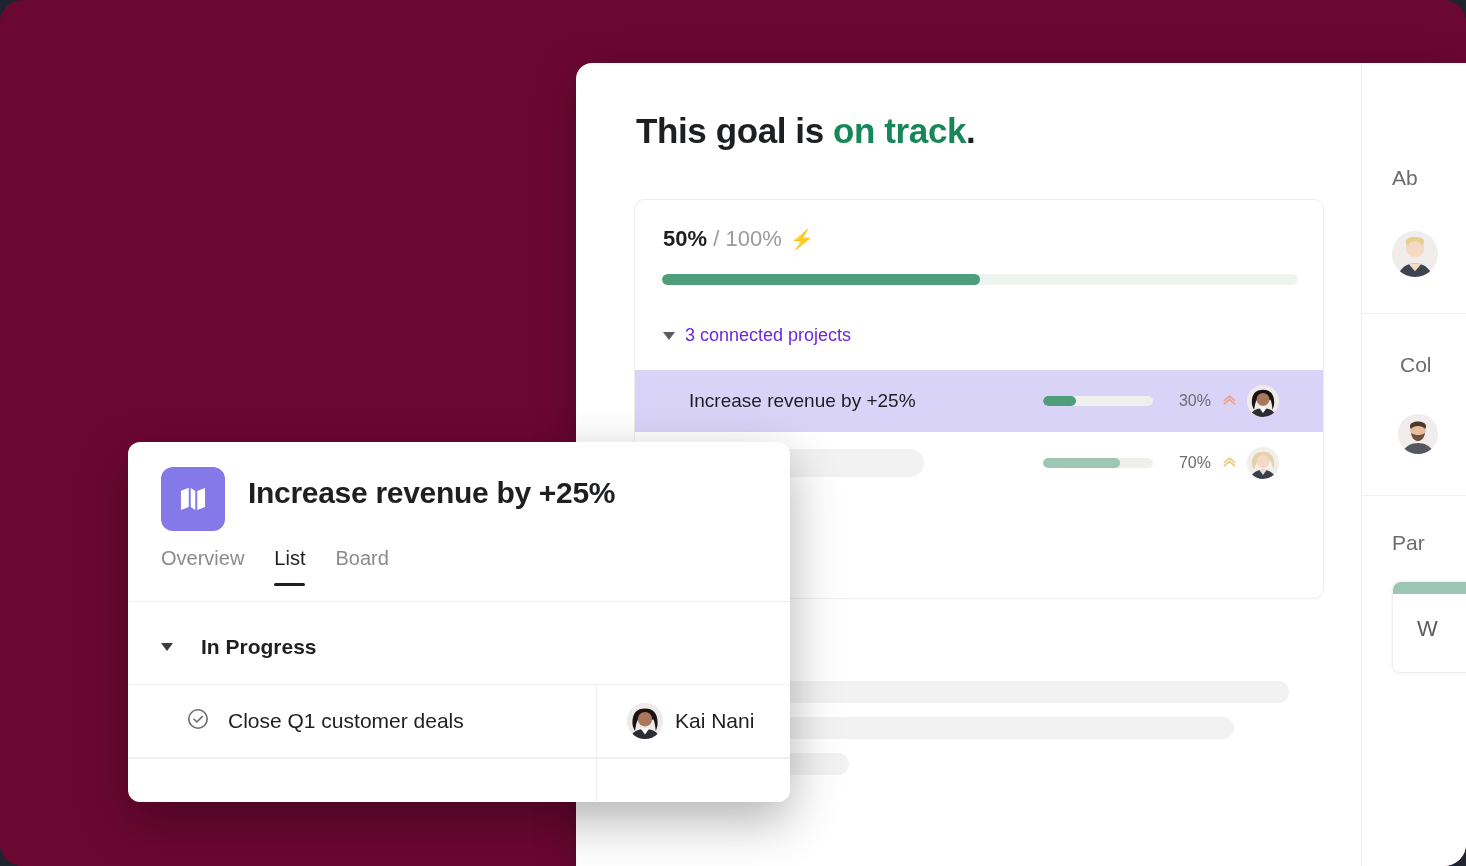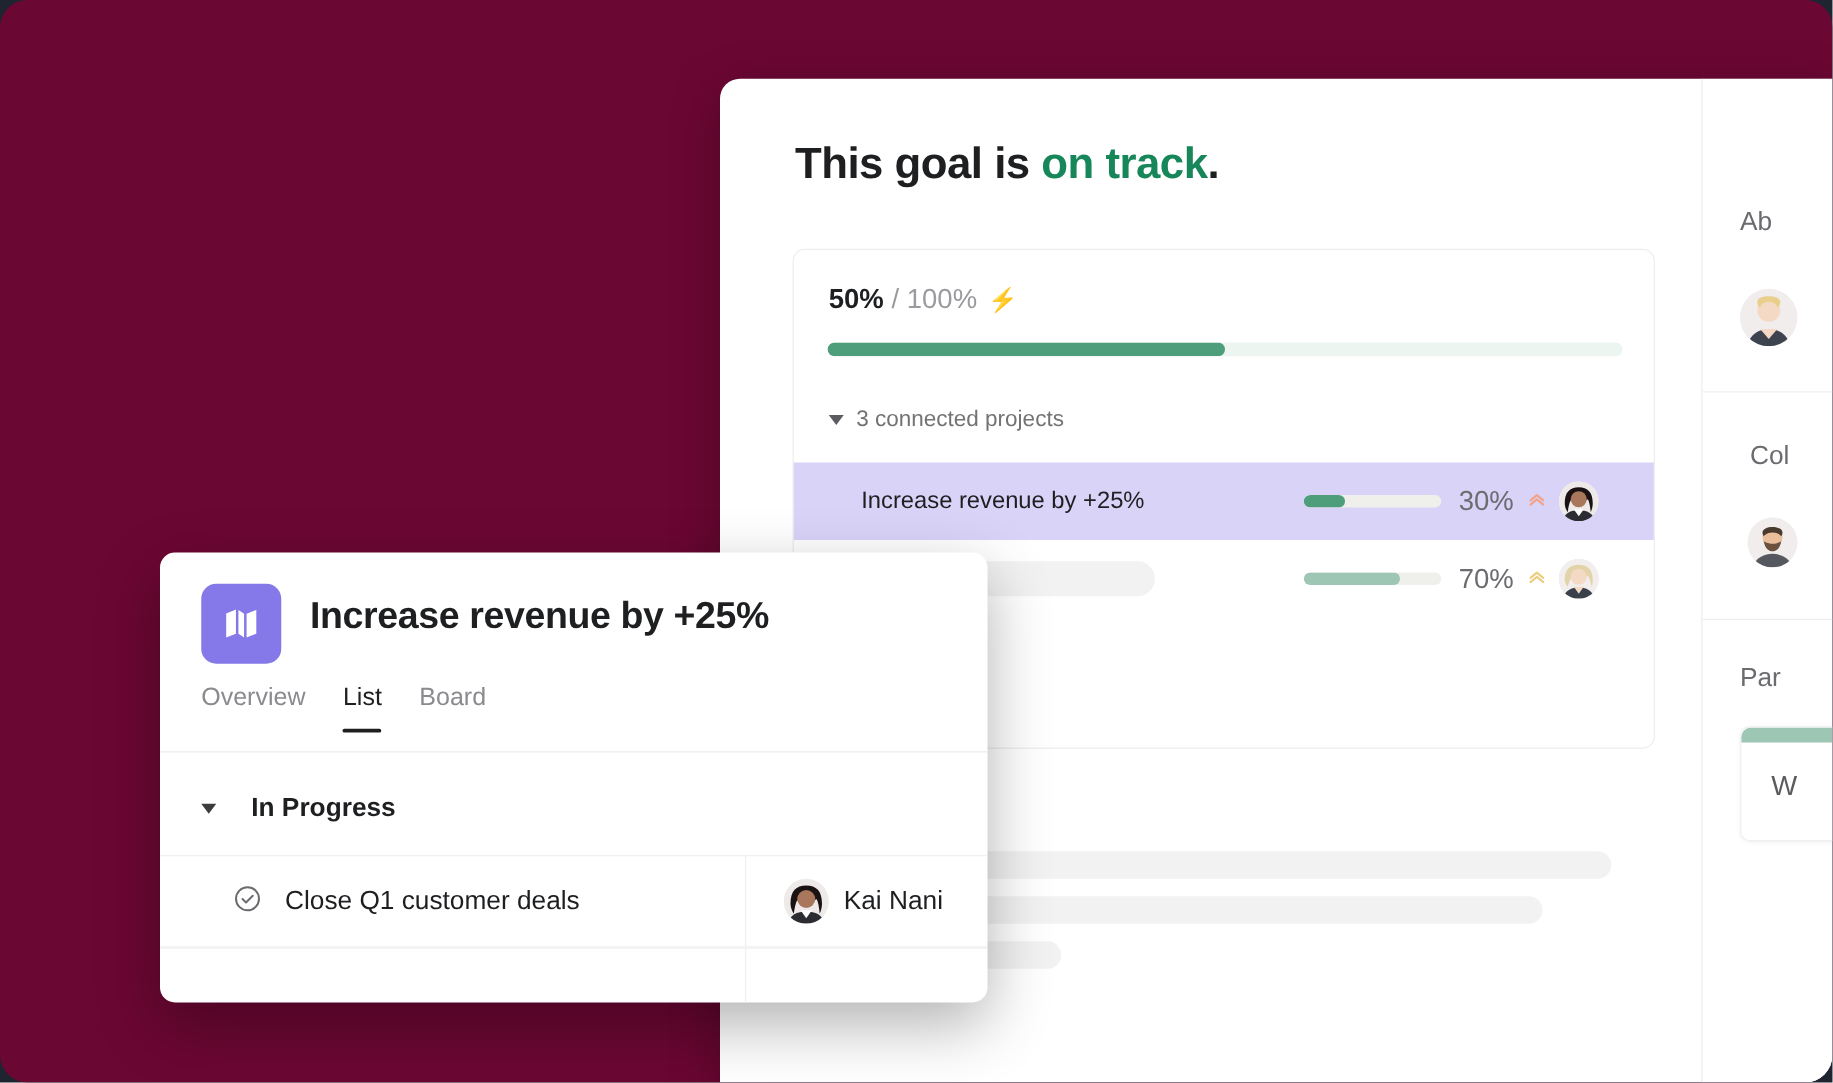--- a/index.html
+++ b/index.html
@@ -63,21 +63,21 @@
 
   .connected-row{
     position:absolute; left:28px; top:125px;
     display:flex; align-items:center; gap:10px;
   }
   .caret-down{
     width:0;height:0;
     border-left:6px solid transparent;border-right:6px solid transparent;
     border-top:8px solid #5c5c60;
   }
-  .connected-label{ font-size:18px; color:#737373; white-space:nowrap; }
+  .connected-label{ font-size:18px; color:#6d28d9; white-space:nowrap; }
 
   
   .proj-rows{ position:absolute; left:0; top:170px; width:100%; }
   .proj-row{
     position:relative; height:62px;
     display:flex; align-items:center;
   }
   .proj-row.selected{ background:#D9D3F8; }
   .proj-name{
     position:absolute; left:54px;
@@ -87,21 +87,21 @@
     position:absolute; left:54px;
     height:28px; background:#F2F2F3; border-radius:14px;
   }
   .mini-bar{
     position:absolute; left:408px;
     width:110px; height:10px; border-radius:5px; background:#EFEFEC; overflow:hidden;
   }
   .mini-bar > i{ display:block; height:100%; border-radius:5px; }
   .mini-pct{
     position:absolute; left:528px; width:48px; text-align:right;
-    font-size:22px; color:#6b6b70;
+    font-size:16px; color:#6b6b70;
   }
   .chev{
     position:absolute; left:586px;
     font-size:17px; line-height:1; font-weight:700;
   }
   .avatar{
     position:absolute; left:612px;
     width:32px; height:32px; border-radius:50%;
     background:#efeaea; overflow:hidden;
   }

